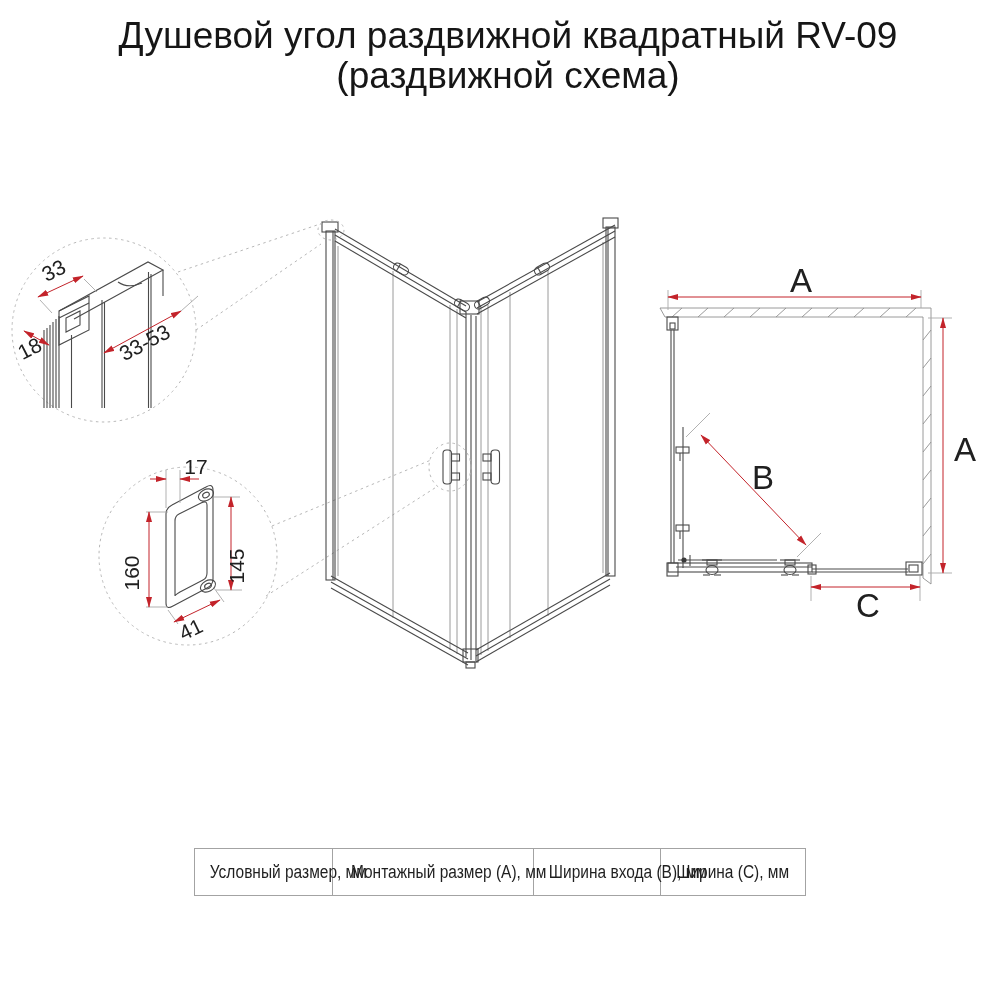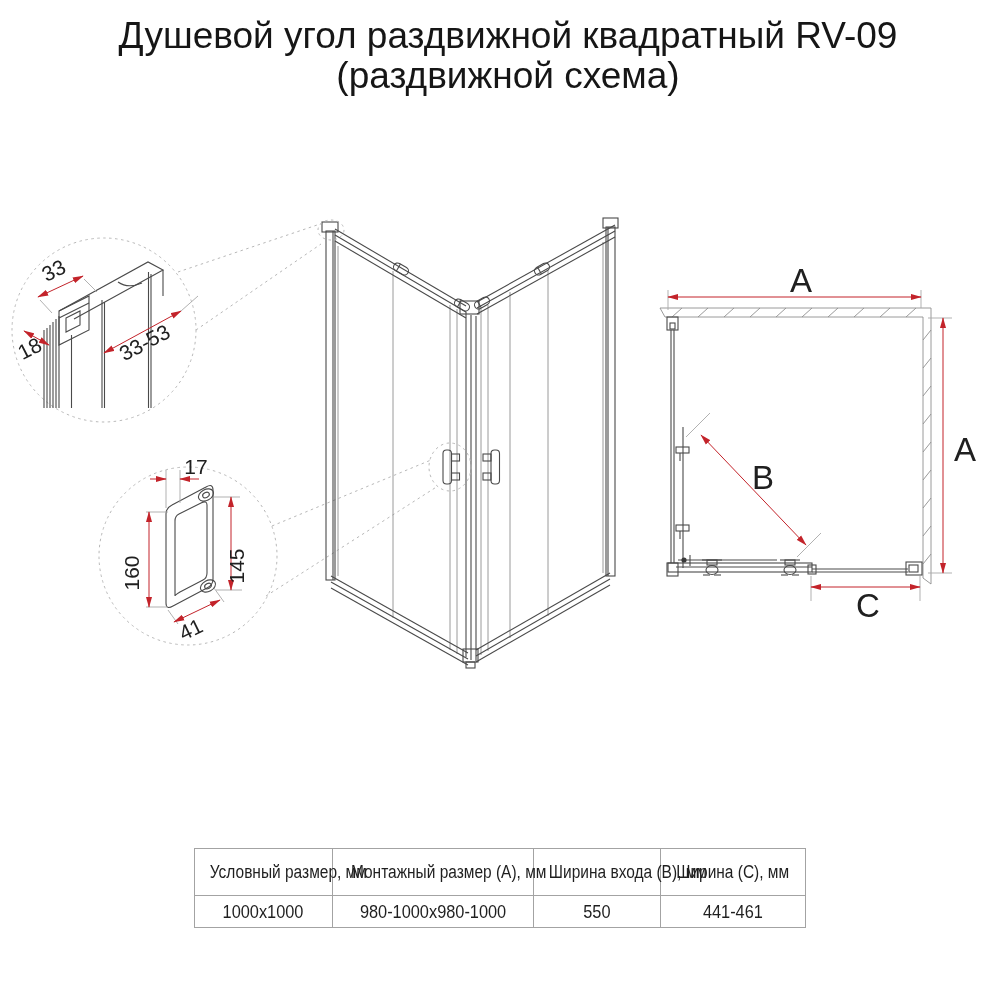--- a/index.html
+++ b/index.html
@@ -285,22 +285,16 @@
         <col style="width:127px">
         <col style="width:145px">
     </colgroup>
     <tbody>
         <tr class="hdr">
       <td><span class="cond">Условный размер, мм</span></td>
       <td><span class="cond">Монтажный размер (А), мм</span></td>
       <td><span class="cond">Ширина входа (В), мм</span></td>
       <td><span class="cond">Ширина (С), мм</span></td>
     </tr>
-    <tr class="row">
-      <td><span class="cond">1000x1000</span></td>
-      <td><span class="cond">980-1000x980-1000</span></td>
-      <td><span class="cond">550</span></td>
-      <td><span class="cond">441-461</span></td>
-    </tr>
   </tbody>
     </table>
 
 </div>
 
 </body></html>

